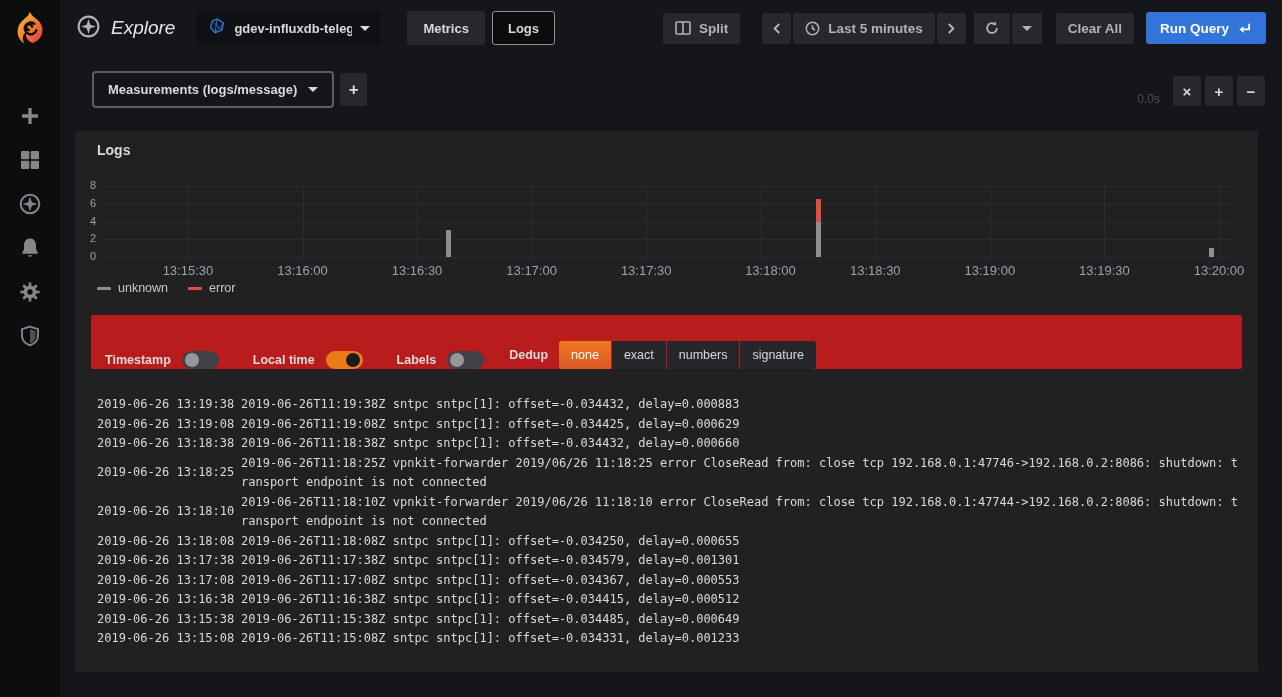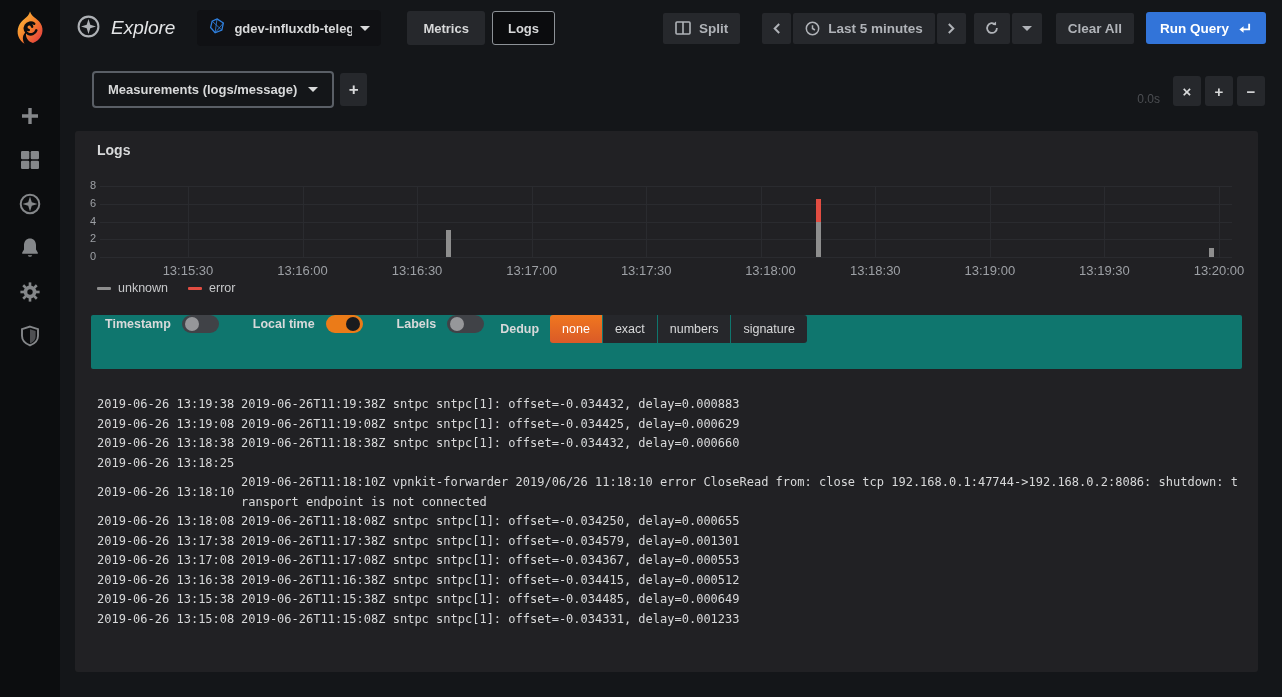--- a/index.html
+++ b/index.html
@@ -57,22 +57,22 @@
   .hgrid { position:absolute; left:25px; width:1132px; height:1px; background:#2a2b2f; }
   .vgrid { position:absolute; top:55px; height:71px; width:1px; background:#2a2b2f; }
   .ylabel { position:absolute; left:0; width:21px; text-align:right; font-size:11px; color:#9da0a5; }
   .xlabel { position:absolute; top:132px; width:70px; text-align:center; font-size:13px; color:#9da0a5; }
   .bar-seg { position:absolute; width:5px; }
   .legend { position:absolute; left:22px; top:150px; display:flex; gap:20px; align-items:center; }
   .legend-item { display:flex; align-items:center; gap:7px; font-size:12.5px; color:#c7c8ca; cursor:pointer; }
   .legend-swatch { width:14px; height:3px; border-radius:1px; }
 
   
-  .log-controls { position:absolute; left:16px; right:16px; top:184px; height:54px; background:#0f766e;
-                  border-radius:2px; display:flex; align-items:flex-start; padding:0 14px; gap:16px; }
+  .log-controls { position:absolute; left:16px; right:16px; top:184px; height:54px; background:#b91c1c;
+                  border-radius:2px; display:flex; align-items:flex-end; padding:0 14px; gap:25px; }
   .switch-group { display:flex; align-items:center; gap:11px; }
   .switch-label { font-size:12.5px; font-weight:bold; color:#d8d9da; }
   .toggle { width:37px; height:18px; border-radius:10px; position:relative; background:#404247; cursor:pointer; flex:none; }
   .toggle.on { background:#eb7b18; }
   .knob { position:absolute; top:2px; width:14px; height:14px; border-radius:50%; background:#96979a; left:3px; }
   .toggle.on .knob { left:auto; right:3px; background:#1a1b1e; }
   .dedup-group { display:flex; align-items:center; gap:11px; }
   .dedup-buttons { display:flex; gap:1px; }
   .dedup-btn { padding:7px 12px; font-size:12.5px; color:#d8d9da; background:#26272b; border:none; cursor:pointer; }
   .dedup-btn:first-child { border-radius:3px 0 0 3px; }
@@ -345,20 +345,21 @@
         <span class="log-message">2019-06-26T11:19:08Z sntpc sntpc[1]: offset=-0.034425, delay=0.000629</span>
       </div>
       <div class="log-row">
         <span class="log-strip"></span>
         <span class="log-time">2019-06-26 13:18:38</span>
         <span class="log-message">2019-06-26T11:18:38Z sntpc sntpc[1]: offset=-0.034432, delay=0.000660</span>
       </div>
       <div class="log-row">
         <span class="log-strip error"></span>
         <span class="log-time">2019-06-26 13:18:25</span>
+        <span class="log-message">2019-06-26T11:18:25Z vpnkit-forwarder 2019/06/26 11:18:25 error CloseRead from: close tcp 192.168.0.1:47746-&gt;192.168.0.2:8086: shutdown: transport endpoint is not connected</span>
       </div>
       <div class="log-row">
         <span class="log-strip error"></span>
         <span class="log-time">2019-06-26 13:18:10</span>
         <span class="log-message">2019-06-26T11:18:10Z vpnkit-forwarder 2019/06/26 11:18:10 error CloseRead from: close tcp 192.168.0.1:47744-&gt;192.168.0.2:8086: shutdown: transport endpoint is not connected</span>
       </div>
       <div class="log-row">
         <span class="log-strip"></span>
         <span class="log-time">2019-06-26 13:18:08</span>
         <span class="log-message">2019-06-26T11:18:08Z sntpc sntpc[1]: offset=-0.034250, delay=0.000655</span>

